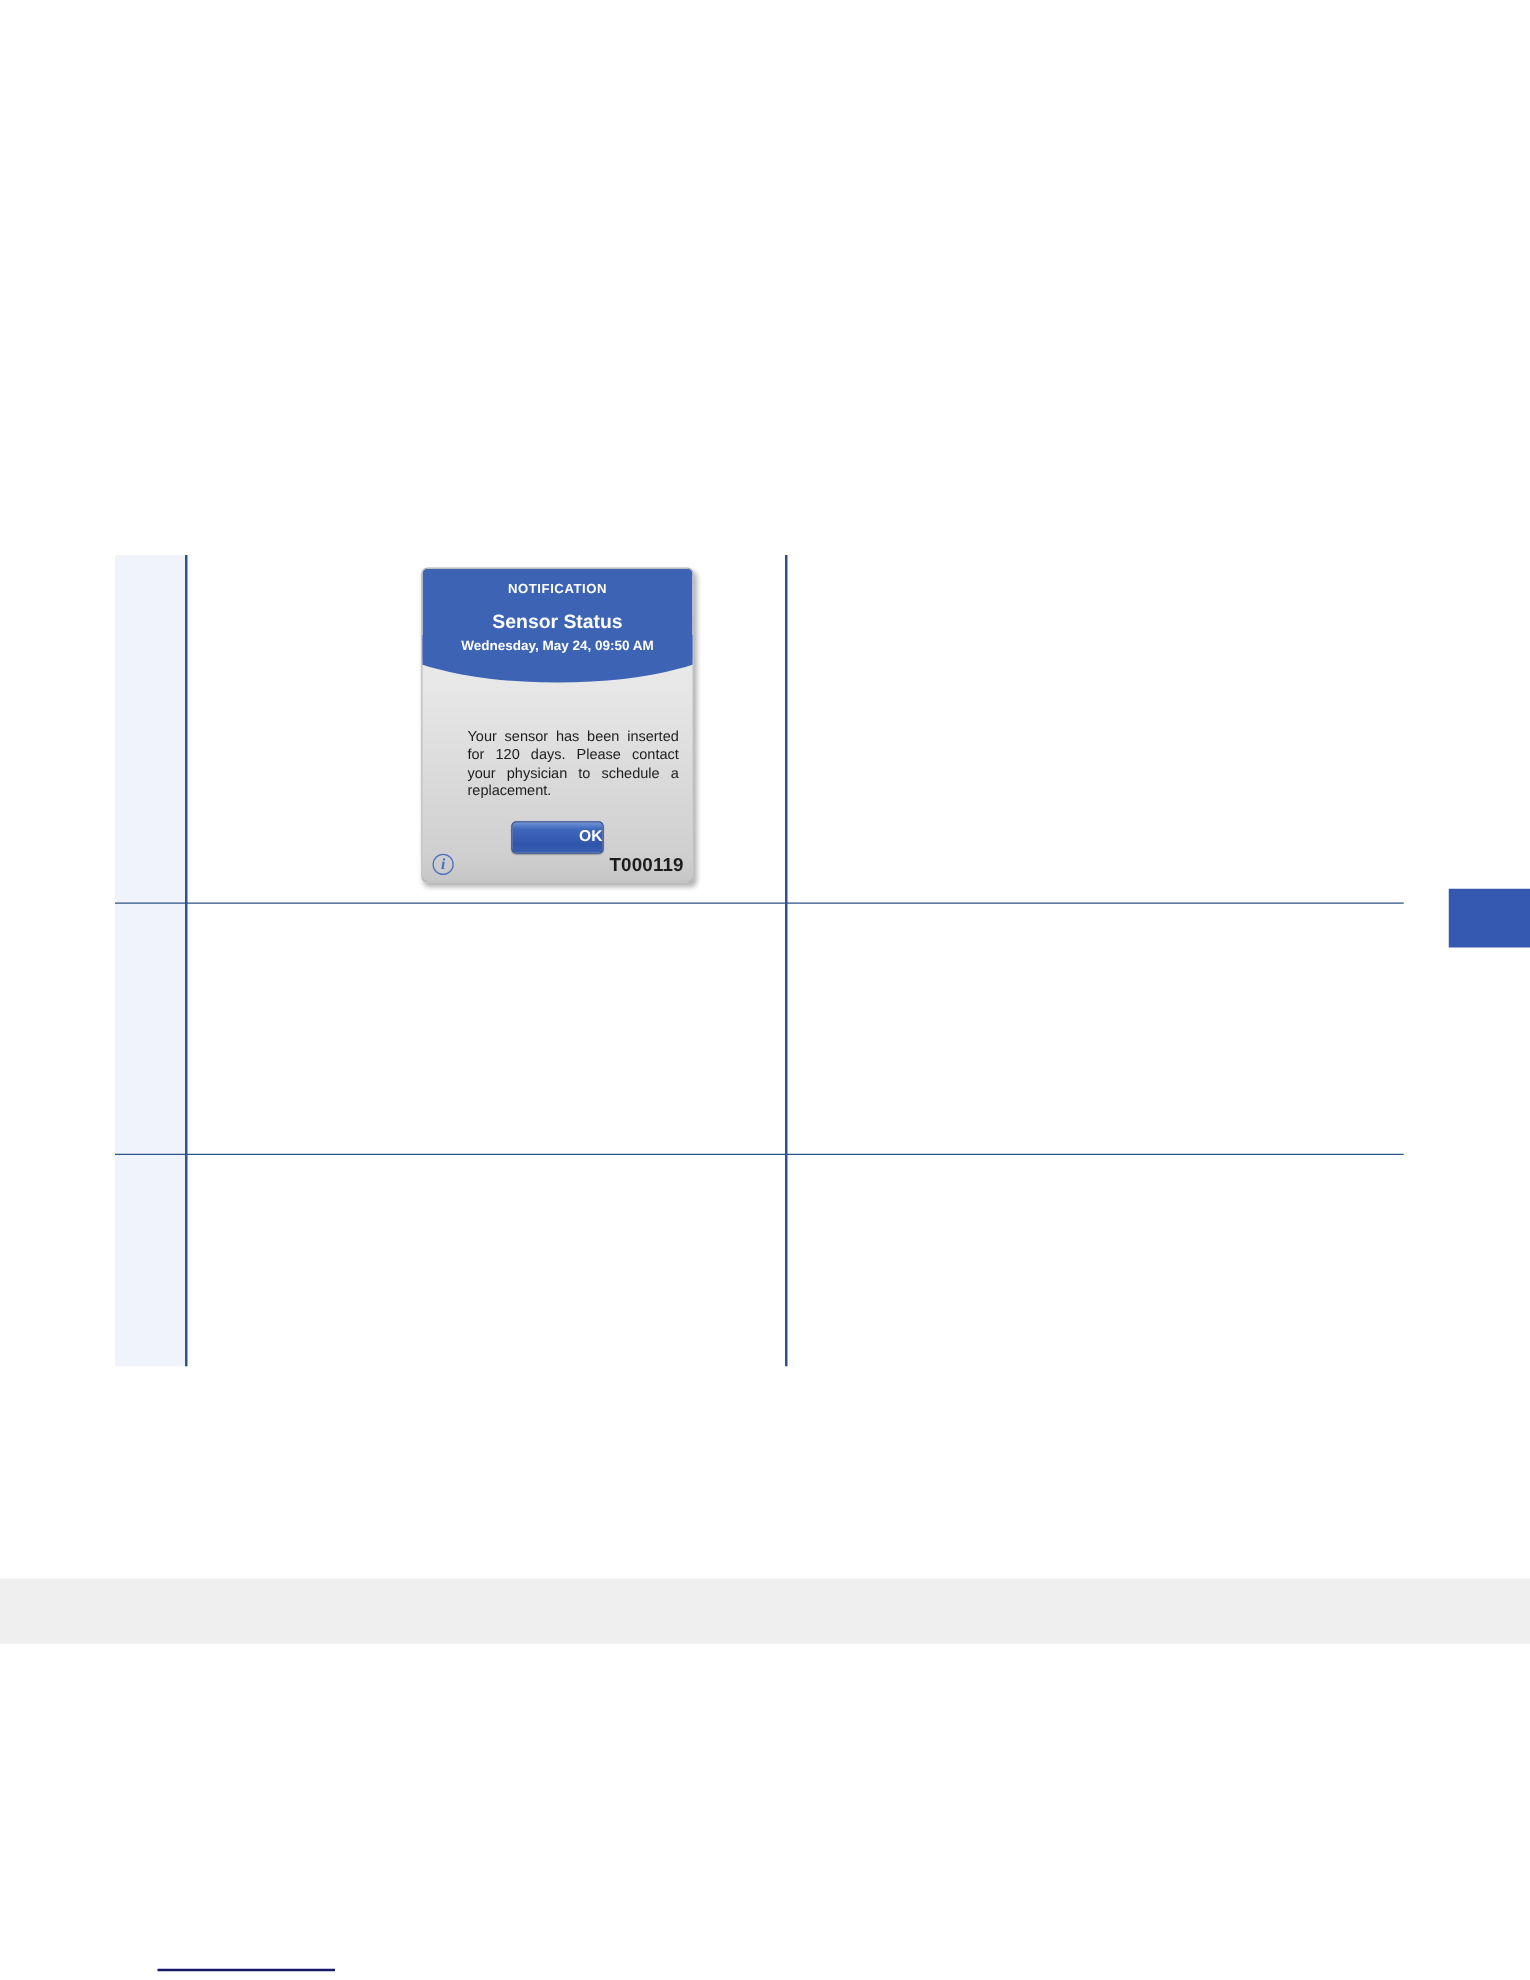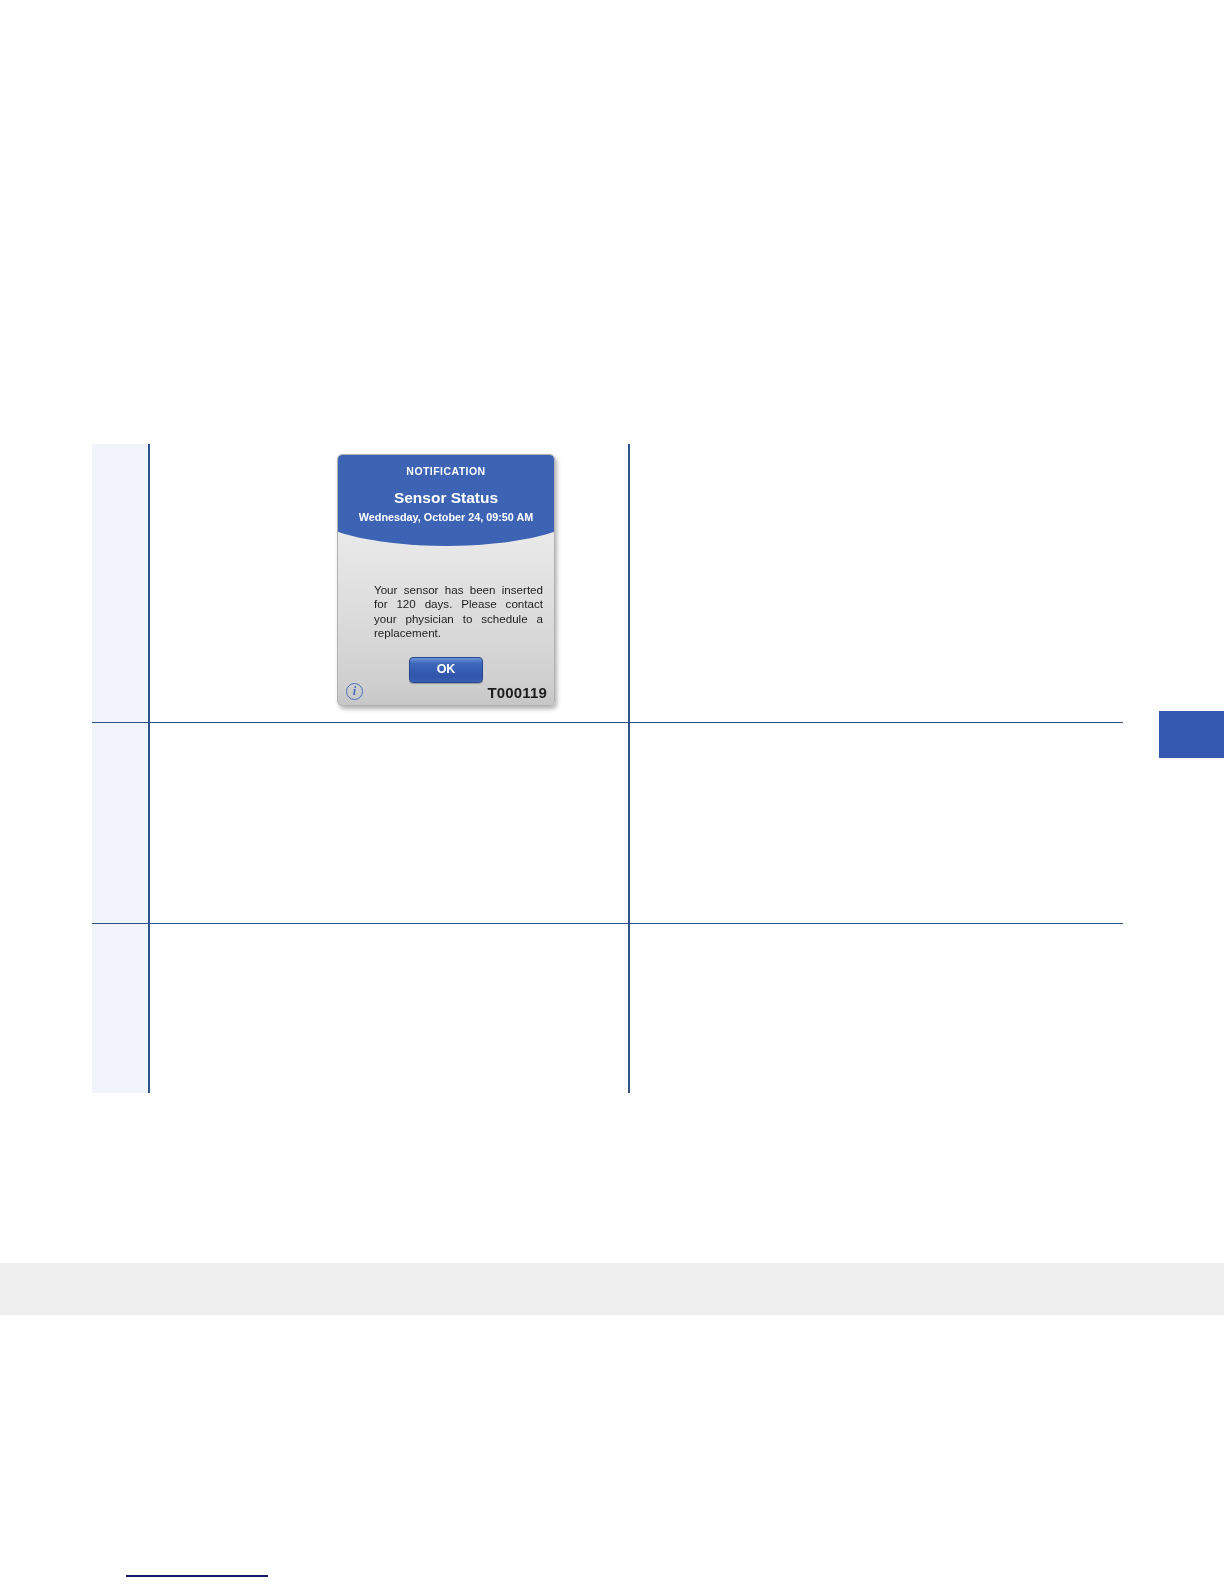--- a/index.html
+++ b/index.html
@@ -161,21 +161,21 @@
     display: inline-block;
     width: 72px;
     height: 24px;
     line-height: 23px;
     border-radius: 4px;
     background: linear-gradient(180deg, #6f93d6 0%, #3f68bb 22%, #2f55ab 75%, #3a60b4 100%);
     border: 1px solid #28488e;
     color: #ffffff;
     font-size: 12.5px;
     font-weight: bold;
-    text-align: center;
+    text-align: right;
     box-shadow: 0 1px 1px rgba(0,0,0,0.25);
     cursor: pointer;
   }
 
   .info-icon {
     position: absolute;
     left: 8px;
     bottom: 5px;
     width: 17px;
     height: 17px;
@@ -247,21 +247,21 @@
     <div class="hrule r2"></div>
 
     <div class="cell label row1"></div>
 
     <div class="cell c1 row1">
       <div class="dialog" id="dialog-1">
 
         <div class="dialog-header">
           <div class="hdr-kicker">NOTIFICATION</div>
           <div class="hdr-title">Sensor Status</div>
-          <div class="hdr-timestamp">Wednesday, October 24, 09:50 AM</div>
+          <div class="hdr-timestamp">Wednesday, May 24, 09:50 AM</div>
         </div>
 
         <div class="dialog-body">
           <div class="dialog-message">Your sensor has been inserted for 120 days. Please contact your physician to schedule a replacement.</div>
         </div>
 
         <div class="dialog-actions">
           <div class="ok-button">OK</div>
         </div>
 

